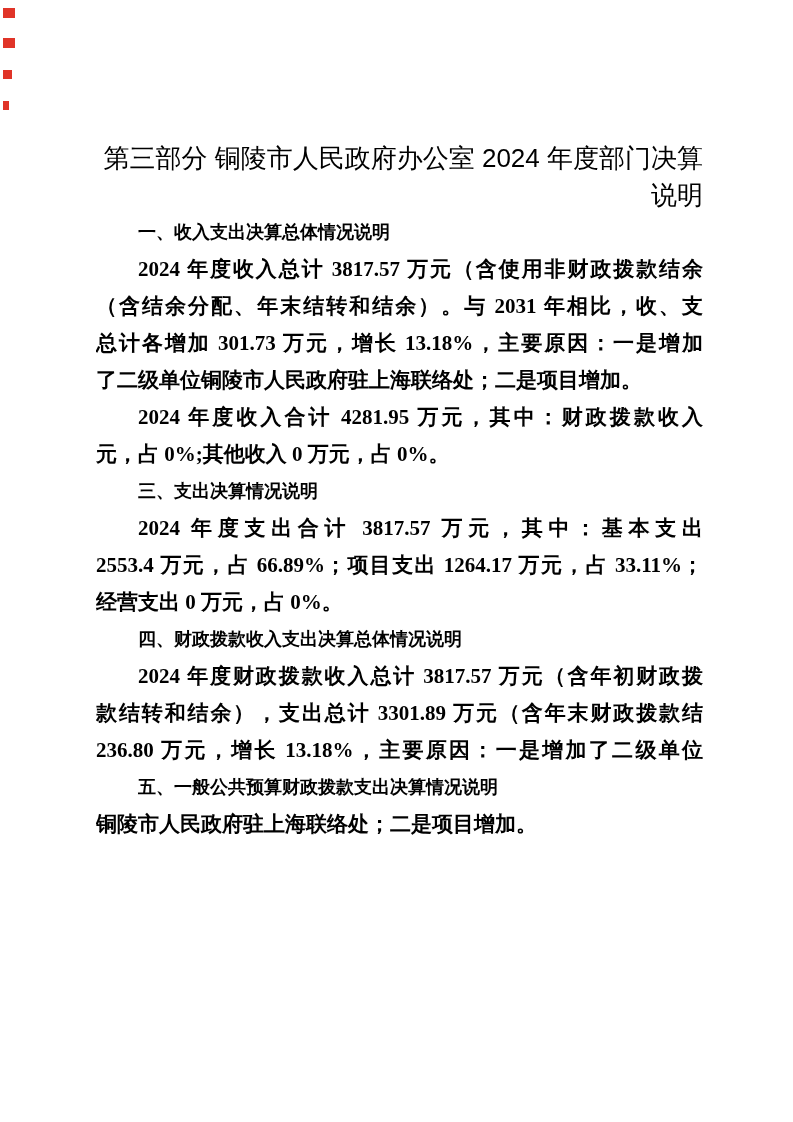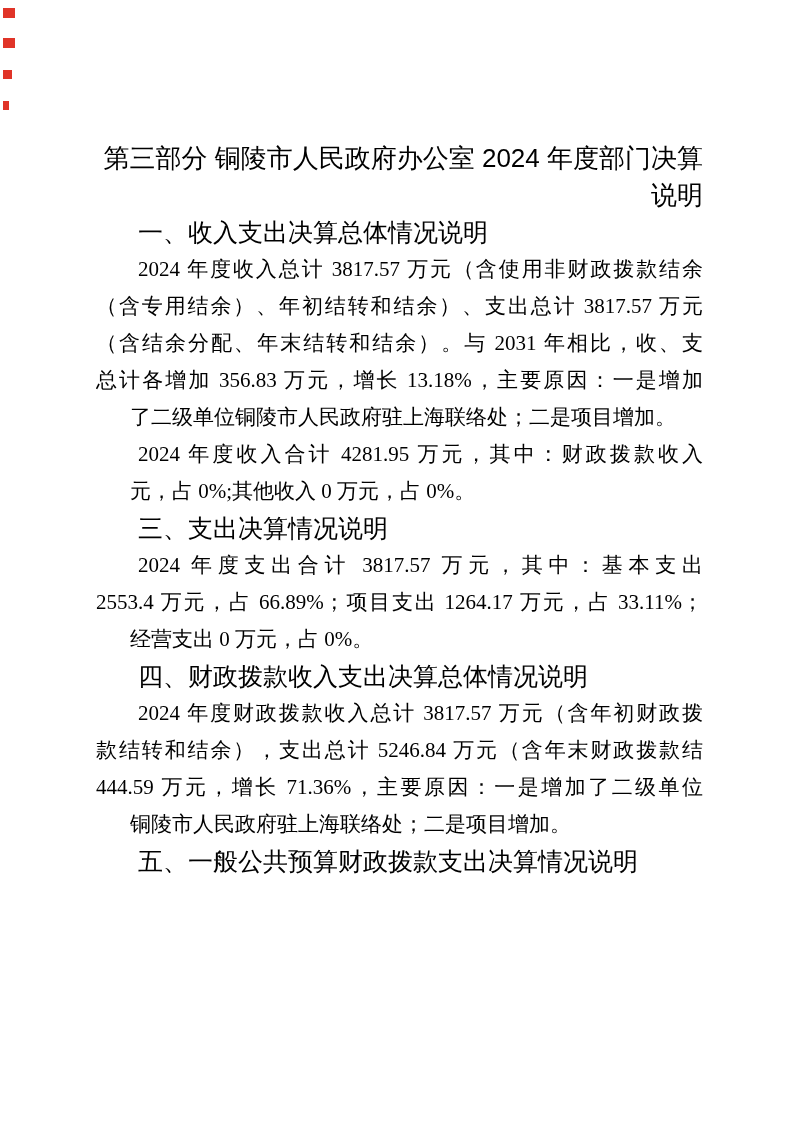--- a/index.html
+++ b/index.html
@@ -19,43 +19,43 @@
     position: absolute;
     left: 96px;
     top: 140px;
     width: 607px;
   }
   .line {
     height: 37px;
     line-height: 37px;
     overflow: hidden;
     white-space: normal;
+    font-weight: bold;
   }
   .title-line {
     font-family: "Liberation Sans", "DejaVu Sans", sans-serif;
     font-weight: normal;
     font-size: 26px;
     text-align: right;
   }
   .heading {
     font-family: "Liberation Sans", "DejaVu Sans", sans-serif;
-    font-weight: normal;
-    font-size: 25px;
+    font-weight: bold;
+    font-size: 18px;
     padding-left: 42px;
   }
   .body-line {
     font-family: "Liberation Serif", "DejaVu Serif", serif;
     font-size: 21px;
     text-align: justify;
     text-align-last: justify;
     text-justify: inter-character;
   }
   .body-line.last {
     text-align-last: auto;
-    margin-left: 34px;
   }
   .body-line.first {
     padding-left: 42px;
   }
   
   .edge-mark {
     position: absolute;
     left: 3px;
     width: 12px;
     background: #e03428;
@@ -76,32 +76,31 @@
   <div class="edge-mark m4" style="background: rgb(224, 52, 40);"></div>
 
   <div class="content">
     <div class="title">
       <div class="line title-line">第三部分 铜陵市人民政府办公室 2024 年度部门决算情况</div>
       <div class="line title-line">说明</div>
     </div>
     <div>
         <div class="line heading">一、收入支出决算总体情况说明</div>
         <div class="line body-line first">2024 年度收入总计 3817.57 万元（含使用非财政拨款结余</div>
-        <div class="line body-line">（含专用结余）、年初结转和结余）、支出总计 3817.57 万元</div>
         <div class="line body-line">（含结余分配、年末结转和结余）。与 2031 年相比，收、支</div>
-        <div class="line body-line">总计各增加 356.83 万元，增长 13.18%，主要原因：一是增加</div>
+        <div class="line body-line">总计各增加 301.73 万元，增长 13.18%，主要原因：一是增加</div>
         <div class="line body-line last">了二级单位铜陵市人民政府驻上海联络处；二是项目增加。</div>
         <div class="line body-line first">2024 年度收入合计 4281.95 万元，其中：财政拨款收入</div>
         <div class="line body-line last">元，占 0%;其他收入 0 万元，占 0%。</div>
         <div class="line heading">三、支出决算情况说明</div>
         <div class="line body-line first">2024 年度支出合计 3817.57 万元，其中：基本支出</div>
         <div class="line body-line">2553.4 万元，占 66.89%；项目支出 1264.17 万元，占 33.11%；</div>
         <div class="line body-line last">经营支出 0 万元，占 0%。</div>
         <div class="line heading">四、财政拨款收入支出决算总体情况说明</div>
         <div class="line body-line first">2024 年度财政拨款收入总计 3817.57 万元（含年初财政拨</div>
-        <div class="line body-line">款结转和结余），支出总计 5246.84 万元（含年末财政拨款结</div>
-        <div class="line body-line">444.59 万元，增长 71.36%，主要原因：一是增加了二级单位</div>
+        <div class="line body-line">款结转和结余），支出总计 3301.89 万元（含年末财政拨款结</div>
+        <div class="line body-line">236.80 万元，增长 13.18%，主要原因：一是增加了二级单位</div>
+        <div class="line heading">五、一般公共预算财政拨款支出决算情况说明</div>
         <div class="line body-line last">铜陵市人民政府驻上海联络处；二是项目增加。</div>
-        <div class="line heading">五、一般公共预算财政拨款支出决算情况说明</div>
       </div>
   </div>
 
 </div>
 
 </body></html>

